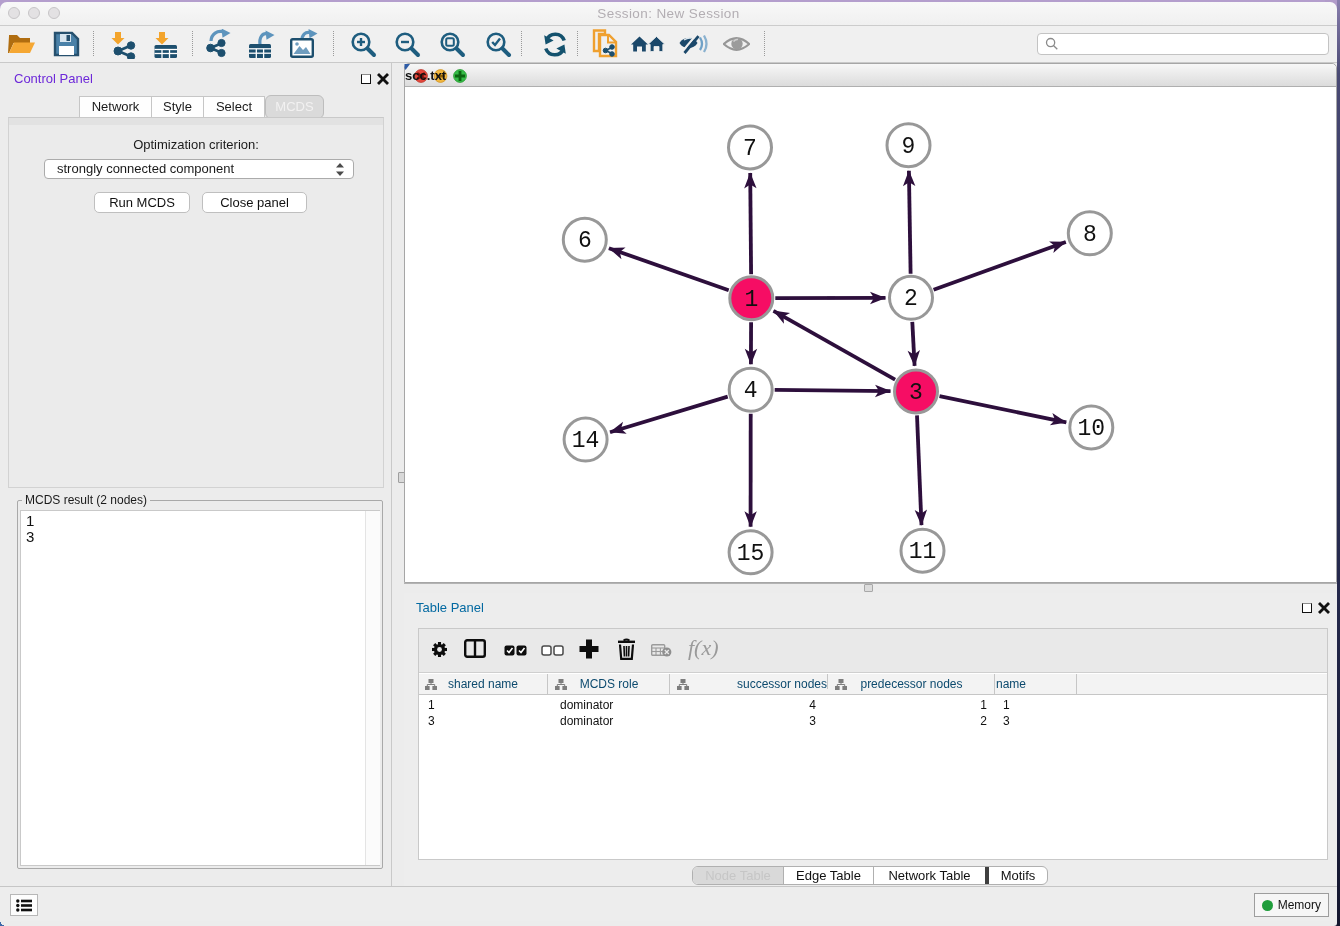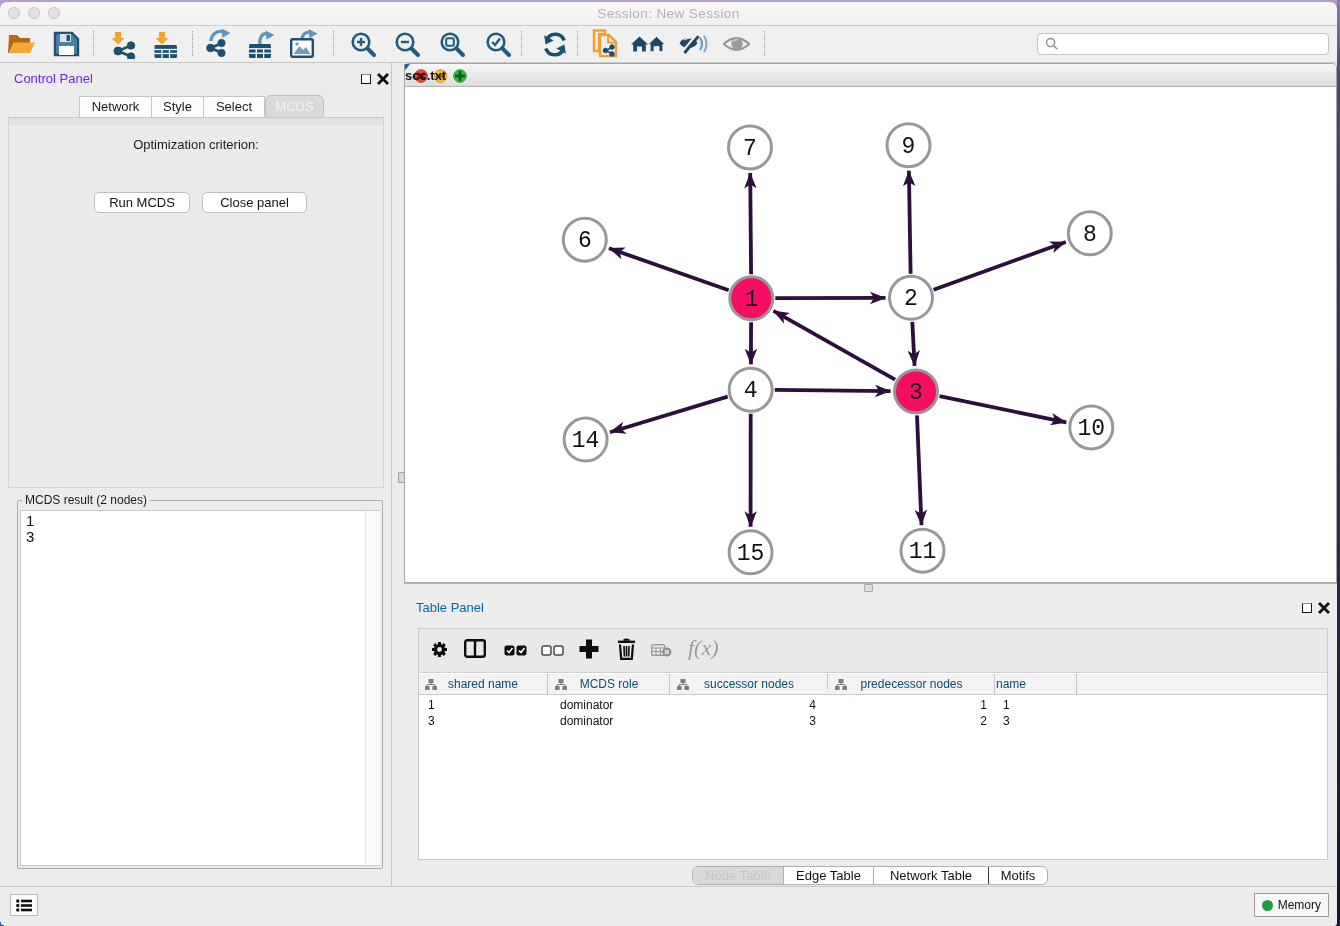--- a/index.html
+++ b/index.html
@@ -180,20 +180,26 @@
   <div class="abs" style="left:79px;top:33px;width:186px;height:22px;background:#fefefe;border:1px solid #c6c6c6;display:flex;font-size:13px;color:#1a1a1a;text-align:center">
     <div style="width:72px;line-height:20px;border-right:1px solid #c6c6c6">Network</div>
     <div style="width:52px;line-height:20px;border-right:1px solid #c6c6c6">Style</div>
     <div style="flex:1;line-height:20px">Select</div>
   </div>
 
   <div class="abs" style="left:8px;top:54px;width:376px;height:371px;background:#ebebeb;border:1px solid #d2d2d2;border-top:1px solid #c9c9c9">
     <div class="abs" style="left:0;top:0;width:374px;height:7px;background:#e2e2e2"></div>
   </div>
   <div class="abs" style="left:0;top:74px;width:392px;height:16px;font-size:13px;color:#1a1a1a;text-align:center">Optimization criterion:</div>
+  <div class="abs" style="left:44px;top:96px;width:310px;height:20px;background:#fff;border:1px solid #ababab;border-radius:4px;font-size:13px;color:#1a1a1a;line-height:18px;padding-left:12px">strongly connected component
+    <svg class="abs" style="right:8px;top:3px" width="10" height="13" viewBox="0 0 10 13">
+        <path d="M5,0 L9,4.6 L1,4.6 Z" fill="#4a4a4a"></path>
+        <path d="M5,13 L9,8.4 L1,8.4 Z" fill="#4a4a4a"></path>
+      </svg>
+  </div>
   <div class="abs" style="left:94px;top:129px;width:96px;height:21px;background:#fff;border:1px solid #bfbfbf;border-radius:5px;font-size:13px;color:#111;text-align:center;line-height:19px">Run MCDS</div>
   <div class="abs" style="left:202px;top:129px;width:105px;height:21px;background:#fff;border:1px solid #bfbfbf;border-radius:5px;font-size:13px;color:#111;text-align:center;line-height:19px">Close panel</div>
 
   <div class="abs" style="left:17px;top:437px;width:366px;height:369px;border:1px solid #a9a9a9;border-radius:2px">
     <div class="abs" style="left:4px;top:-8px;background:#ececec;padding:0 3px;font-size:12px;color:#1a1a1a">MCDS result (2 nodes)</div>
     <div class="abs" style="left:2px;top:9px;width:360px;height:356px;background:#fff;border:1px solid #c9c9c9">
       <div class="abs" style="left:344px;top:0;width:15px;height:354px;background:#fbfbfb;border-left:1px solid #e4e4e4"></div>
       <div style="font-size:15px;color:#111;line-height:16px;padding:2px 0 0 5px">1<br>3</div>
     </div>
   </div>
@@ -341,21 +347,21 @@
         </g>
       <circle cx="15.8" cy="8" r="4.6" fill="#8f8f8f"></circle>
       <path d="M13.8,6 L17.8,10 M17.8,6 L13.8,10" stroke="#e9e9e9" stroke-width="1.3"></path>
     </svg>
 
     <div class="abs" style="left:269px;top:6px;width:46px;font-family:'Liberation Serif',serif;font-style:italic;font-size:22px;color:#9a9a9a">f(x)</div>
 
     <div class="abs" style="left:0;top:45px;width:908px;height:21px;background:#f3f3f3;border-bottom:1px solid #c6c6c6;font-size:12px;color:#0c4a6e">
       <div class="abs" style="left:0;top:0;width:129px;height:21px;border-right:1px solid #c6c6c6;text-align:center;line-height:20px">shared name</div>
       <div class="abs" style="left:130px;top:0;width:121px;height:21px;border-right:1px solid #c6c6c6;text-align:center;line-height:20px">MCDS role</div>
-      <div class="abs" style="left:252px;top:0;width:157px;height:15px;border-right:1px solid #c6c6c6;text-align:center;line-height:20px">successor nodes</div>
+      <div class="abs" style="left:252px;top:0;width:157px;height:15px;border-right:1px solid #c6c6c6;text-align:right;line-height:20px">successor nodes</div>
       <div class="abs" style="left:410px;top:0;width:166px;height:21px;border-right:1px solid #c6c6c6;text-align:center;line-height:20px">predecessor nodes</div>
       <div class="abs" style="left:577px;top:0;width:81px;height:21px;border-right:1px solid #c6c6c6;text-align:left;line-height:20px">name</div>
 
       <svg class="abs" style="left:6px;top:5px" width="12" height="11" viewBox="0 0 12 11">
           <g fill="#7d7d7d">
             <rect x="3.5" y="0" width="5" height="4"></rect>
             <rect x="0" y="7" width="4.6" height="4"></rect>
             <rect x="7.4" y="7" width="4.6" height="4"></rect>
           </g>
           <path d="M6,4 L6,5.5 M2.3,7 L2.3,5.5 L9.7,5.5 L9.7,7" fill="none" stroke="#7d7d7d" stroke-width="1"></path>
@@ -396,21 +402,21 @@
       <div class="abs" style="left:141px;top:18px">dominator</div>
       <div class="abs" style="left:252px;top:18px;width:145px;text-align:right">3</div>
       <div class="abs" style="left:410px;top:18px;width:158px;text-align:right">2</div>
       <div class="abs" style="left:584px;top:18px">3</div>
     </div>
   </div>
 
   <div class="abs" style="left:288px;top:273px;width:356px;height:19px;display:flex;font-size:13px;text-align:center;border:1px solid #b0b0b0;border-radius:6px;overflow:hidden;background:#fff">
     <div style="width:91px;line-height:17px;background:#d9d9d9;color:#c6c6c6;border-right:1px solid #b0b0b0">Node Table</div>
     <div style="width:90px;line-height:17px;color:#111;border-right:1px solid #b0b0b0">Edge Table</div>
-    <div style="width:115px;line-height:17px;color:#111;border-right:1px solid #404040">Network Table</div>
+    <div style="width:115px;line-height:17px;color:#111;border-right:4px solid #404040">Network Table</div>
     <div style="flex:1;line-height:17px;color:#111">Motifs</div>
   </div>
 </div>
 
 <div class="abs" id="statusbar" style="left:0;top:886px;width:1337px;height:35px;background:#ededed;border-top:1px solid #c6c6c6;border-radius:0 0 3px 3px">
   <div class="abs" style="left:10px;top:7px;width:28px;height:22px;background:#fdfdfd;border:1px solid #b7b7b7">
     <svg width="16" height="13" viewBox="0 0 16 13" style="position:absolute;left:5px;top:4px">
       <circle cx="1.8" cy="2" r="1.7" fill="#111"></circle>
         <rect x="5" y="0.7" width="11" height="2.6" fill="#111"></rect>
       <circle cx="1.8" cy="6.5" r="1.7" fill="#111"></circle>

